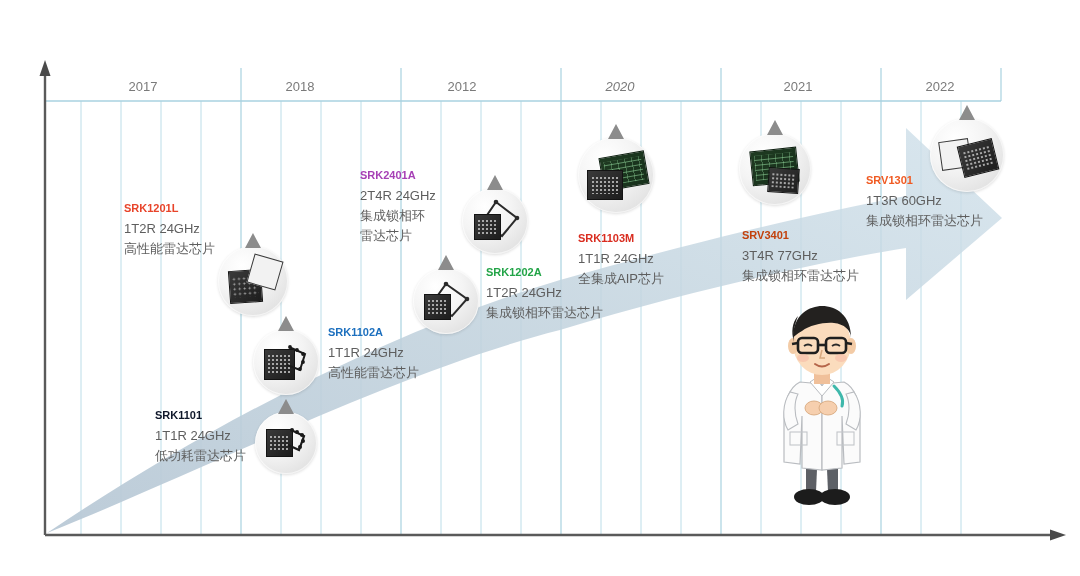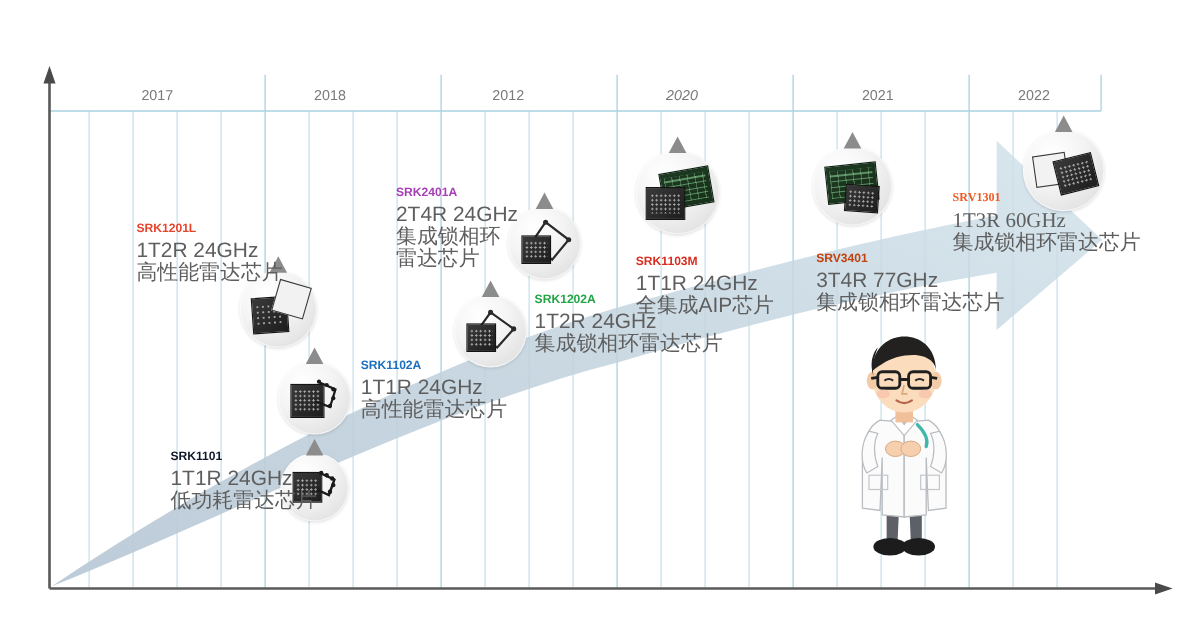--- a/index.html
+++ b/index.html
@@ -28,21 +28,21 @@
     position:absolute;font-size:13px;color:#7a7a7a;
     transform:translateX(-50%);white-space:nowrap;
   }
 
   
   .callout{position:absolute;white-space:nowrap;}
   .callout .name{
     font-size:11px;font-weight:bold;line-height:20px;margin-bottom:1px;
   }
   .callout .line{
-    font-size:19px;color:#5e5e5e;line-height:20px;
+    font-size:13px;color:#5e5e5e;line-height:20px;
   }
 
   
   .bubble{
     position:absolute;border-radius:50%;
     background:radial-gradient(circle at 34% 28%, #ffffff 0%, #f4f4f4 42%, #e3e3e3 78%, #d2d2d2 100%);
     box-shadow:0 1px 3px rgba(0,0,0,.13), inset 0 0 0 1px rgba(255,255,255,.6);
     display:flex;align-items:center;justify-content:center;
   }
   .pointer{
@@ -285,21 +285,21 @@
 
     <div class="bubble" style="left:930px;top:118px;width:74px;height:74px;">
       <div class="pointer" style="top:-13px;"></div>
       <div class="chip-wrap">
         <div class="chip pale" style="left:14%;top:30%;width:38%;height:36%;transform:rotate(-8deg);"></div>
         <div class="chip dark" style="left:40%;top:32%;width:46%;height:40%;transform:rotate(-14deg);">
           <div class="dots fine"></div>
         </div>
       </div>
     </div>
-    <div class="callout" style="left:866px;top:170px;font-family:Liberation Serif, serif;">
+    <div class="callout" style="left:866px;top:170px;">
       <div class="name" style="color:#f05a22">SRV1301</div>
       <div class="line">1T3R 60GHz</div>
       <div class="line">集成锁相环雷达芯片</div>
     </div>
 
   </div>
 
   <svg class="doctor" style="left:760px;top:296px;width:122px;height:222px;" viewBox="0 0 122 222">
 
     <path d="M46,148 L46,196 L56,196 L58,150 Z" fill="#5d6066"></path>

